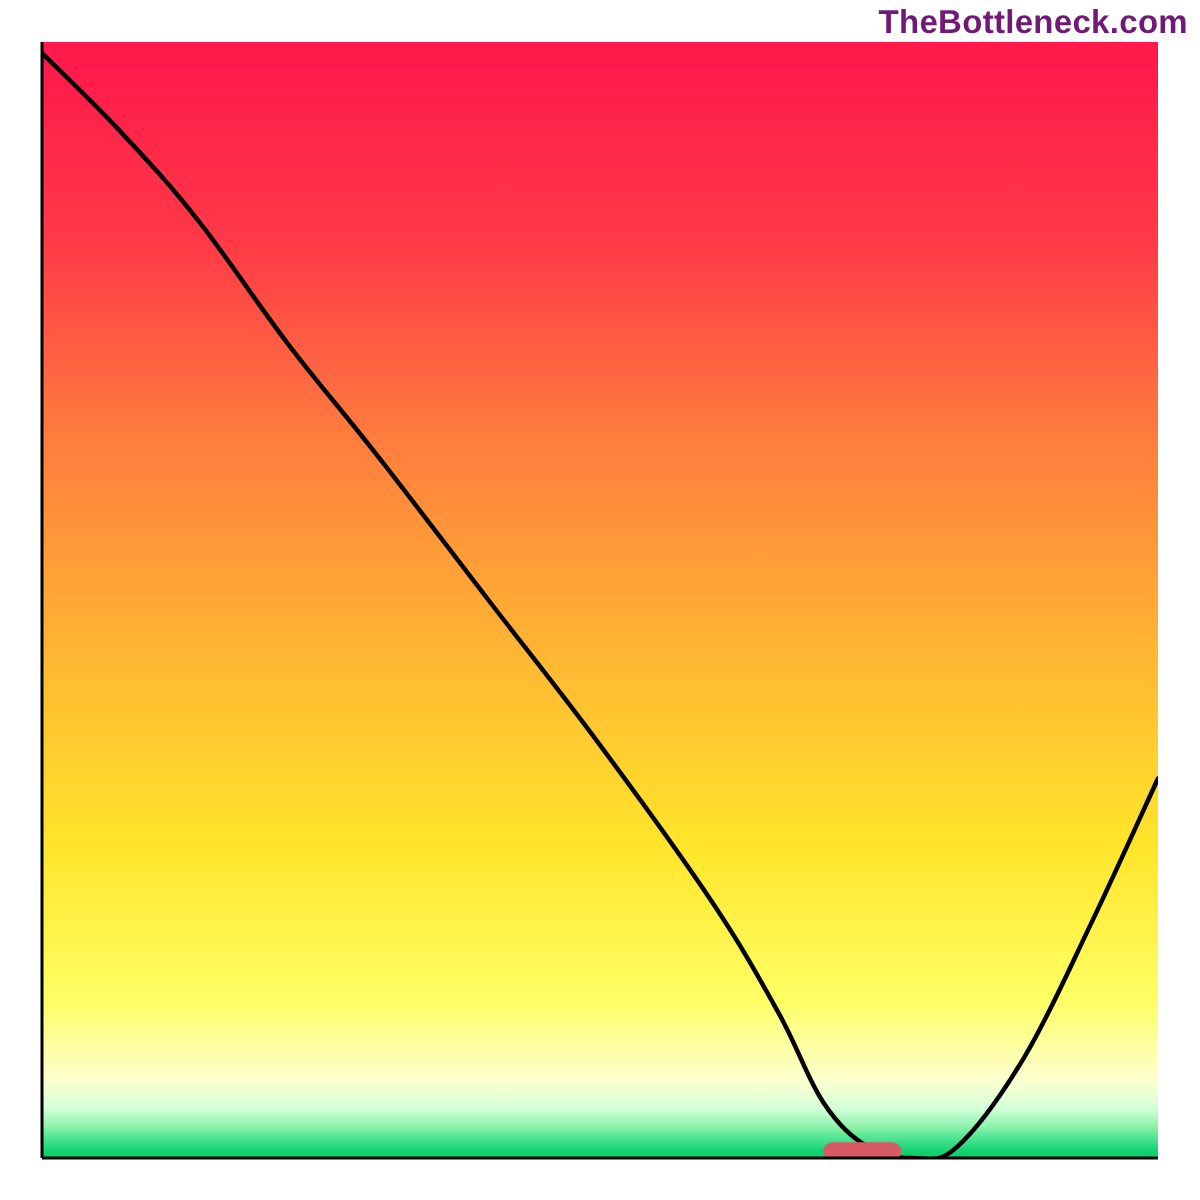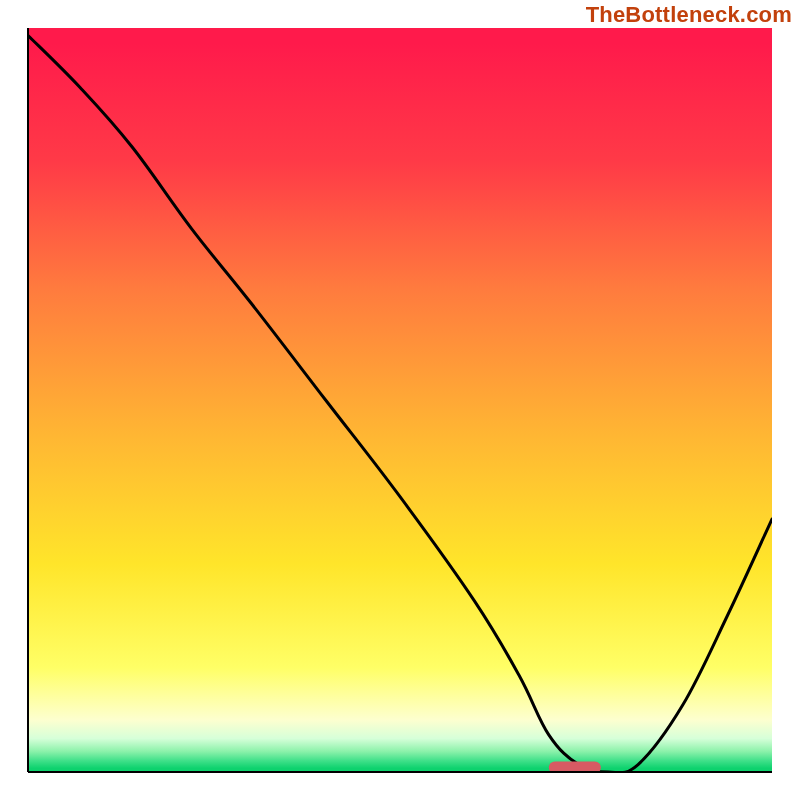--- a/index.html
+++ b/index.html
@@ -15,21 +15,21 @@
     width: 800px;
     height: 800px;
   }
   .watermark {
     position: absolute;
     top: 2px;
     right: 8px;
     font-family: Arial, Helvetica, sans-serif;
     font-size: 22px;
     font-weight: 600;
-    color: #c2410c;
+    color: #701a75;
     letter-spacing: 0.2px;
     z-index: 10;
   }
   svg.plot {
     position: absolute;
     inset: 0;
     width: 800px;
     height: 800px;
     display: block;
   }

